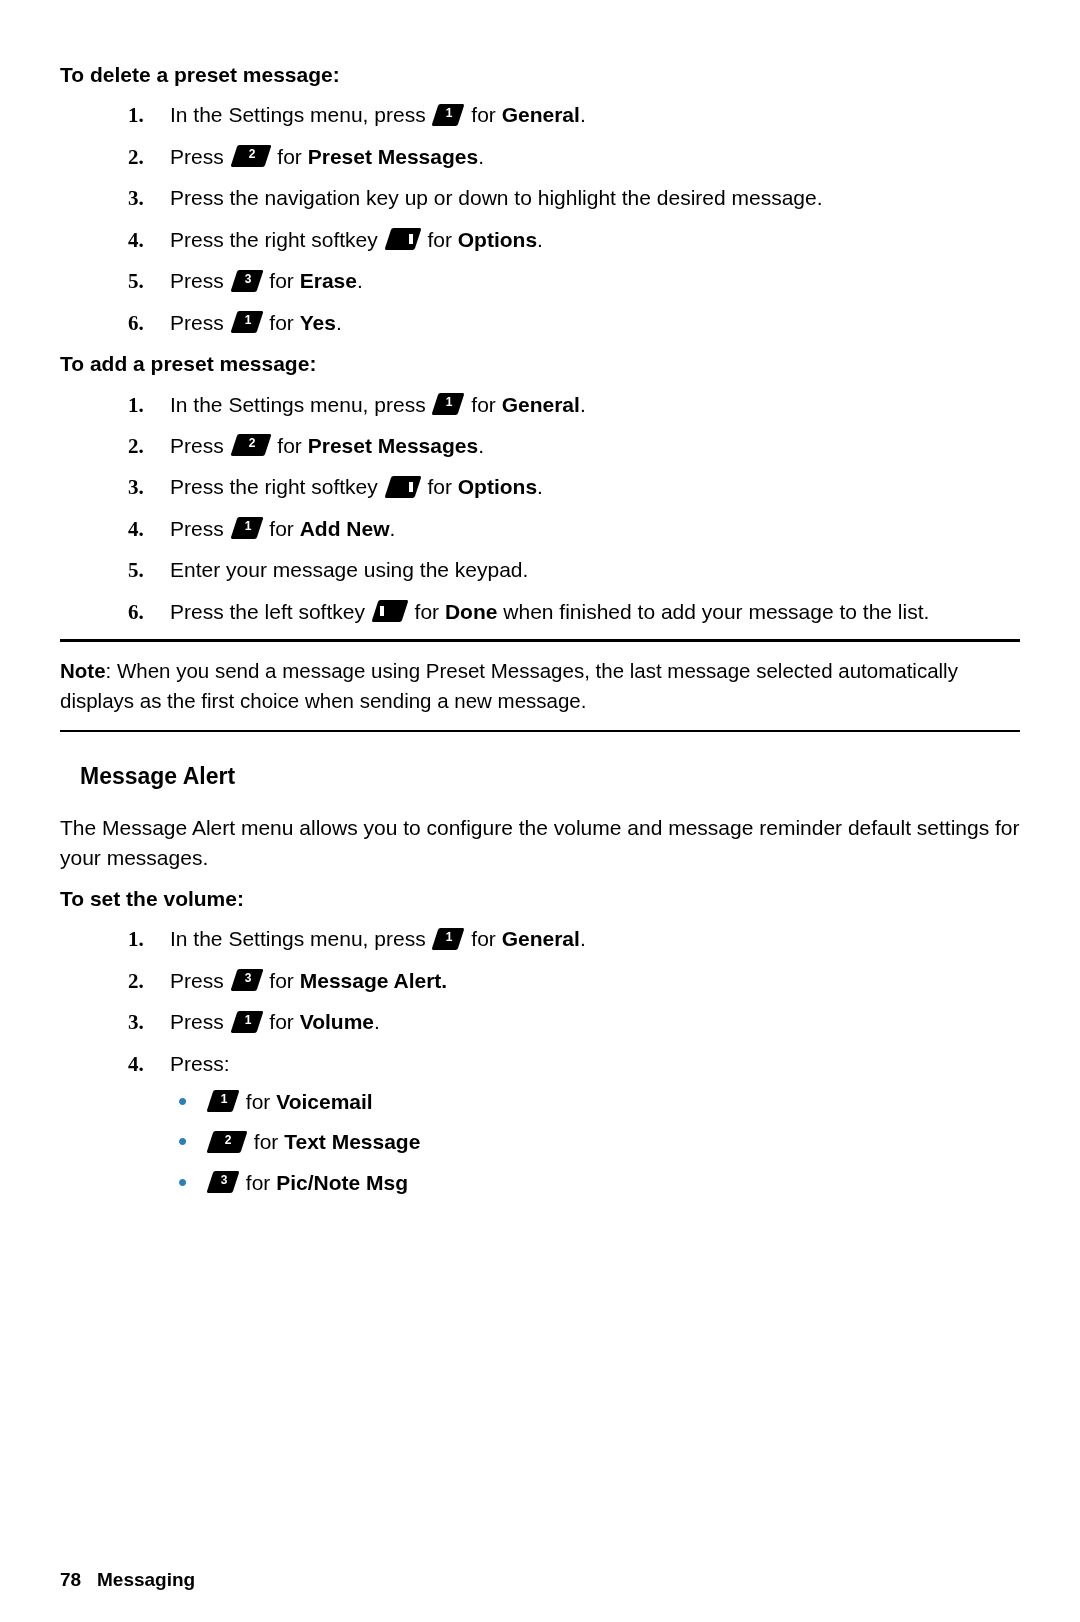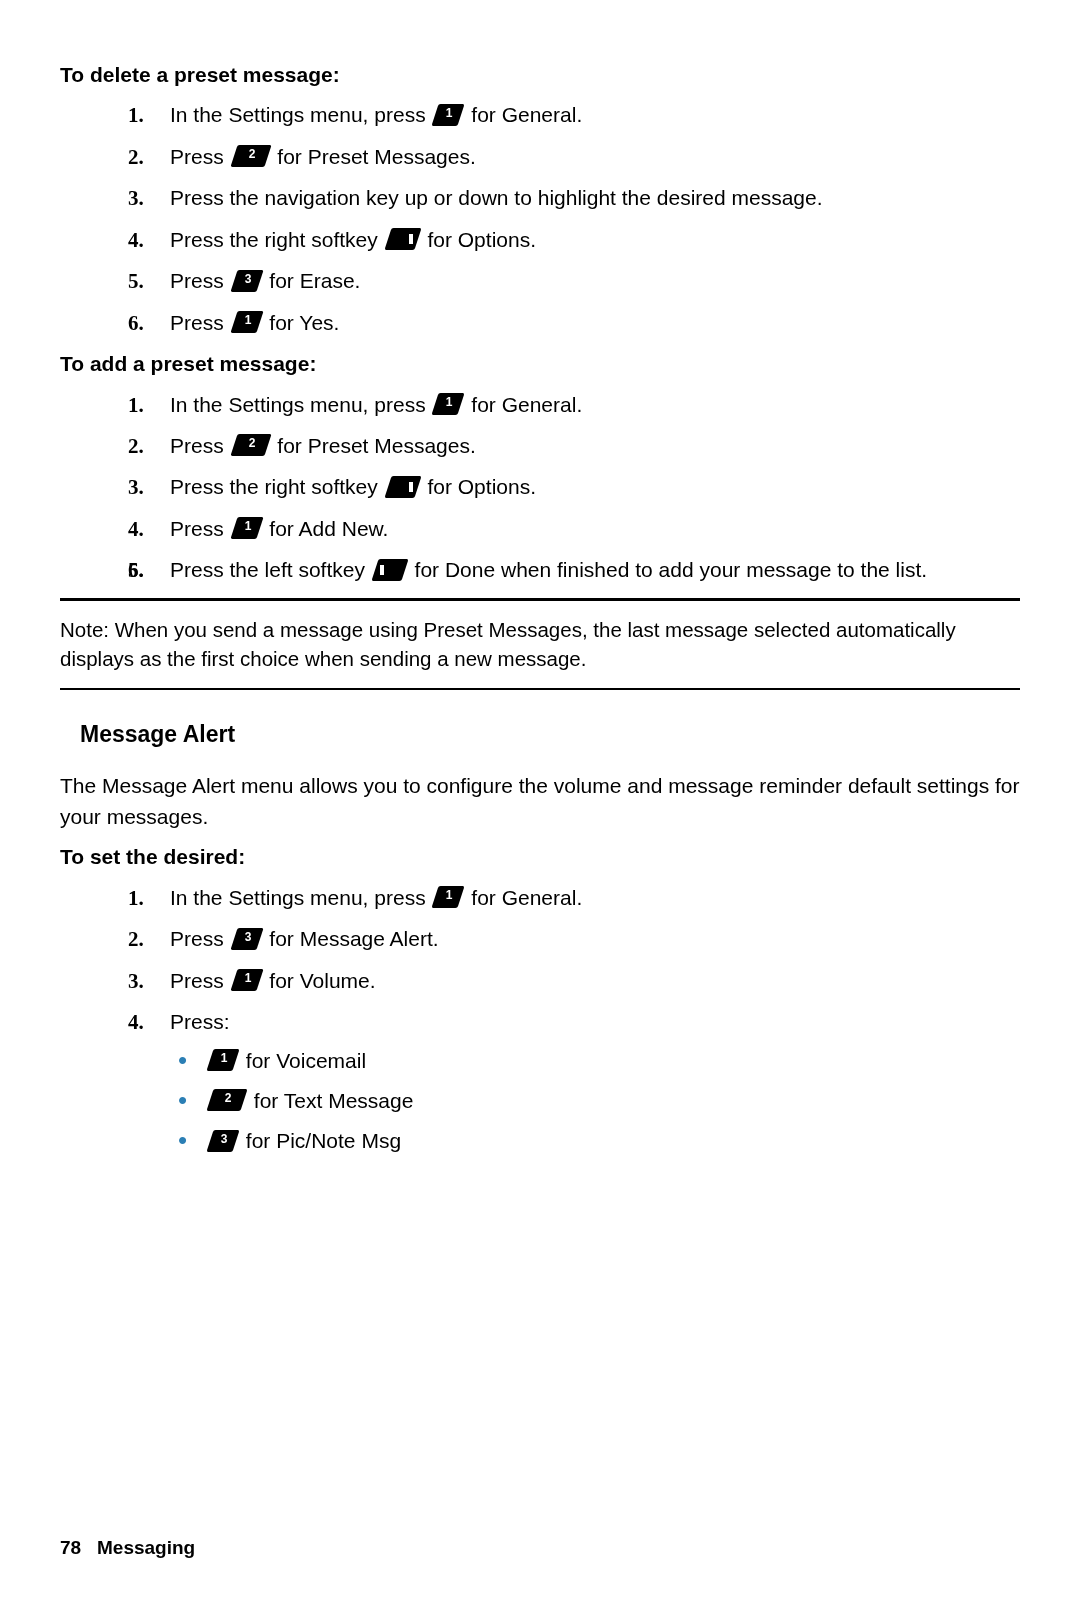--- a/index.html
+++ b/index.html
@@ -114,58 +114,58 @@
   ul.sub li::before {
     content: "•";
     color: #2b7fb5;
     font-size: 26px;
     position: absolute;
     left: -28px;
     top: -4px;
   }
   .footer {
     position: absolute;
-    bottom: 60px;
+    bottom: 28px;
     left: 60px;
     font-weight: bold;
     font-size: 19px;
   }
-  b { font-weight: normal; }
+  b { font-weight: bold; }
 </style>
 </head>
 <body>
 
 <div class="heading">To delete a preset message:</div>
 <ol class="steps">
   <li><span class="num">1.</span><span>In the Settings menu, press </span><span class="key narrow"><span>1</span></span><span> for </span><b>General</b><span>.</span></li>
   <li><span class="num">2.</span><span>Press </span><span class="key"><span>2</span></span><span> for </span><b>Preset Messages</b><span>.</span></li>
   <li><span class="num">3.</span><span>Press the navigation key up or down to highlight the desired message.</span></li>
   <li><span class="num">4.</span><span>Press the right softkey </span><span class="softkey right"></span><span> for </span><b>Options</b><span>.</span></li>
   <li><span class="num">5.</span><span>Press </span><span class="key narrow"><span>3</span></span><span> for </span><b>Erase</b><span>.</span></li>
   <li><span class="num">6.</span><span>Press </span><span class="key narrow"><span>1</span></span><span> for </span><b>Yes</b><span>.</span></li>
 </ol>
 
 <div class="heading">To add a preset message:</div>
 <ol class="steps">
   <li><span class="num">1.</span><span>In the Settings menu, press </span><span class="key narrow"><span>1</span></span><span> for </span><b>General</b><span>.</span></li>
   <li><span class="num">2.</span><span>Press </span><span class="key"><span>2</span></span><span> for </span><b>Preset Messages</b><span>.</span></li>
   <li><span class="num">3.</span><span>Press the right softkey </span><span class="softkey right"></span><span> for </span><b>Options</b><span>.</span></li>
   <li><span class="num">4.</span><span>Press </span><span class="key narrow"><span>1</span></span><span> for </span><b>Add New</b><span>.</span></li>
-  <li><span class="num">5.</span></li>
+  <li><span class="num">5.</span><span>Enter your message using the keypad.</span></li>
   <li><span class="num">6.</span><span>Press the left softkey </span><span class="softkey left"></span><span> for </span><b>Done</b><span> when finished to add your message to the list.</span></li>
 </ol>
 
 <div class="note-block">
   <b>Note</b><span>: When you send a message using Preset Messages, the last message selected automatically displays as the first choice when sending a new message.</span>
 </div>
 
 <div class="subheading">Message Alert</div>
 <div class="intro">The Message Alert menu allows you to configure the volume and message reminder default settings for your messages.</div>
 
-<div class="heading">To set the desired:</div>
+<div class="heading">To set the volume:</div>
 <ol class="steps">
   <li><span class="num">1.</span><span>In the Settings menu, press </span><span class="key narrow"><span>1</span></span><span> for </span><b>General</b><span>.</span></li>
   <li><span class="num">2.</span><span>Press </span><span class="key narrow"><span>3</span></span><span> for </span><b>Message Alert.</b></li>
   <li><span class="num">3.</span><span>Press </span><span class="key narrow"><span>1</span></span><span> for </span><b>Volume</b><span>.</span></li>
   <li><span class="num">4.</span><span>Press:</span>
     <ul class="sub">
       <li><span class="key narrow"><span>1</span></span><span> for </span><b>Voicemail</b></li>
       <li><span class="key"><span>2</span></span><span> for </span><b>Text Message</b></li>
       <li><span class="key narrow"><span>3</span></span><span> for </span><b>Pic/Note Msg</b></li>
     </ul>

